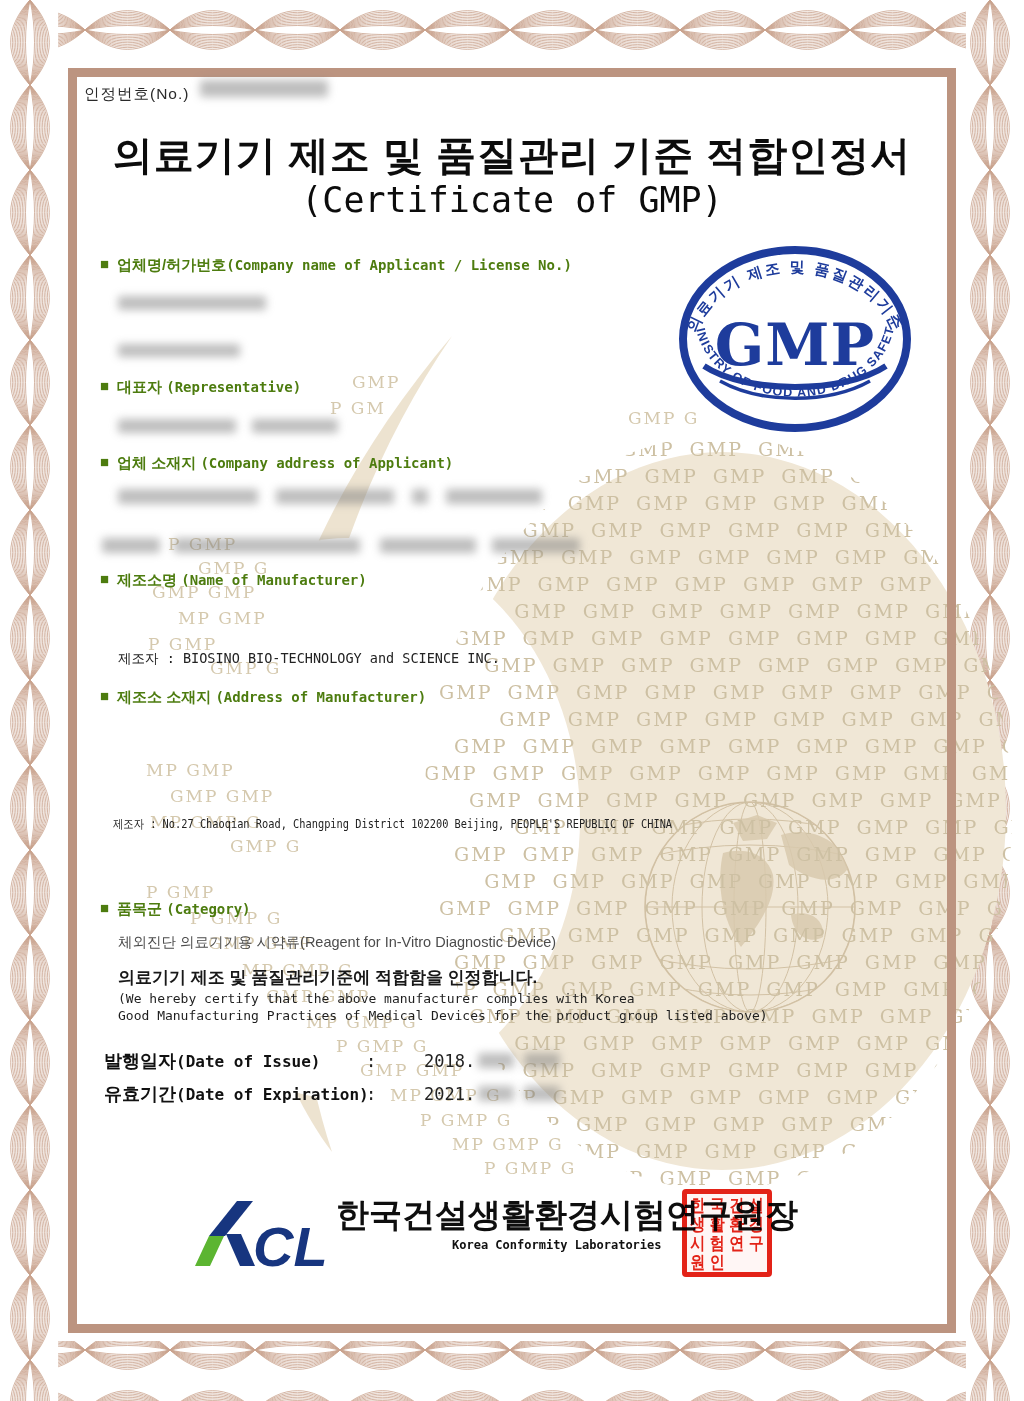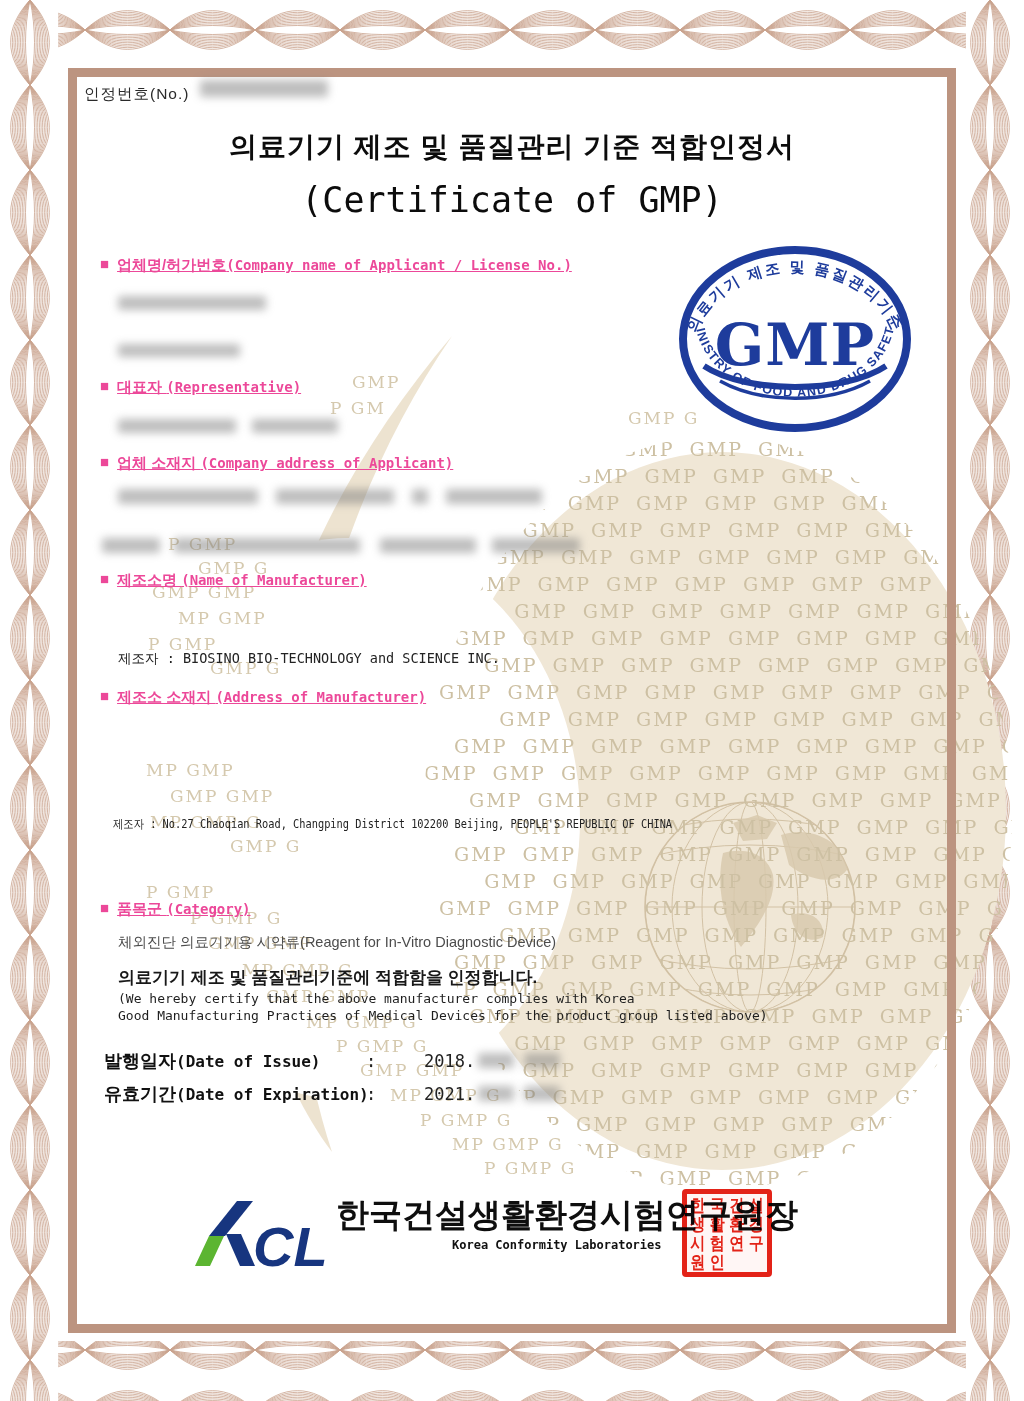--- a/index.html
+++ b/index.html
@@ -23,24 +23,24 @@
           border-radius:50%;overflow:hidden;white-space:pre;
           font-family:"DejaVu Serif","Liberation Serif",serif;
           font-size:19px;line-height:27px;letter-spacing:2px;word-spacing:7px;
           color:#cdc0a3;}
   .wm-frag{position:absolute;font-family:"DejaVu Serif","Liberation Serif",serif;
            font-size:17px;color:#d5c9ae;letter-spacing:2px;white-space:pre;}
 
   
   .content{position:absolute;inset:0;z-index:4;}
   .cert-no{font-size:15.5px;letter-spacing:1px;color:#2a2a2a;}
-  .title-kr{left:80px;width:864px;text-align:center;font-size:28px;font-weight:bold;
+  .title-kr{left:80px;width:864px;text-align:center;font-size:40px;font-weight:bold;
             letter-spacing:1px;color:#0c0c0c;}
   .title-en{left:80px;width:864px;text-align:center;font-size:35px;font-weight:normal;color:#0c0c0c;}
-  .label{font-size:15px;font-weight:bold;color:#ec4899;white-space:nowrap;text-decoration:underline;}
+  .label{font-size:15px;font-weight:bold;color:#4d7c0f;white-space:nowrap;}
   .label .bullet{display:inline-block;font-size:15px;margin-right:8px;transform:translateY(-1px);}
   .label .en{font-family:"DejaVu Sans Mono","Liberation Mono",monospace;font-size:14px;font-weight:bold;}
   .valline{font-size:13.5px;color:#222;white-space:nowrap;}
   .addrline{font-size:12px;color:#222;white-space:nowrap;transform:scaleX(.86);transform-origin:left top;}
   .catline{font-size:14.5px;color:#4c4c4c;white-space:nowrap;}
   .stm-kr{font-size:17px;font-weight:bold;color:#181818;white-space:nowrap;}
   .stm-en{font-size:13px;color:#1e1e1e;white-space:nowrap;}
   .date-kr{font-size:18px;font-weight:bold;color:#111;}
   .date-en{font-size:16px;font-weight:bold;color:#111;}
   .date-val{font-size:17px;color:#222;}

